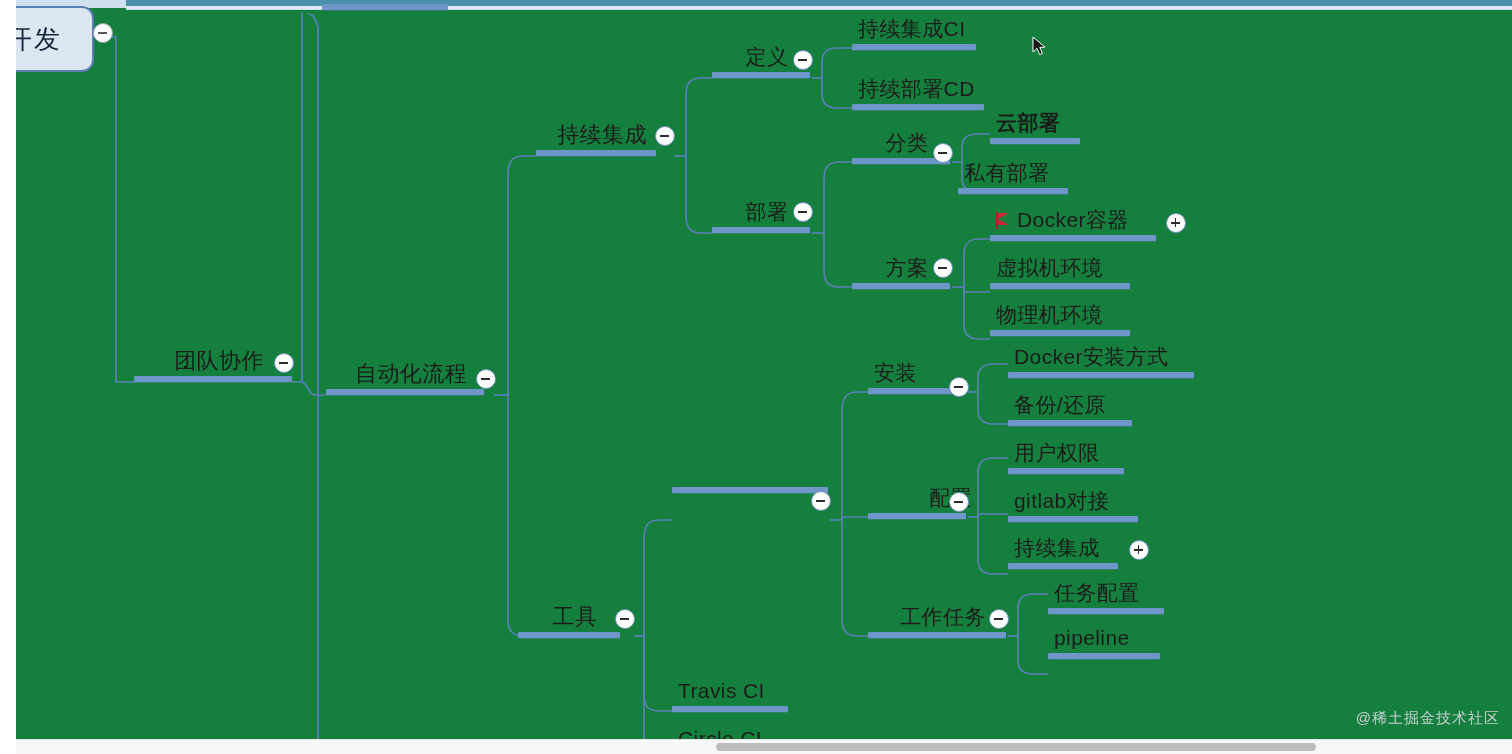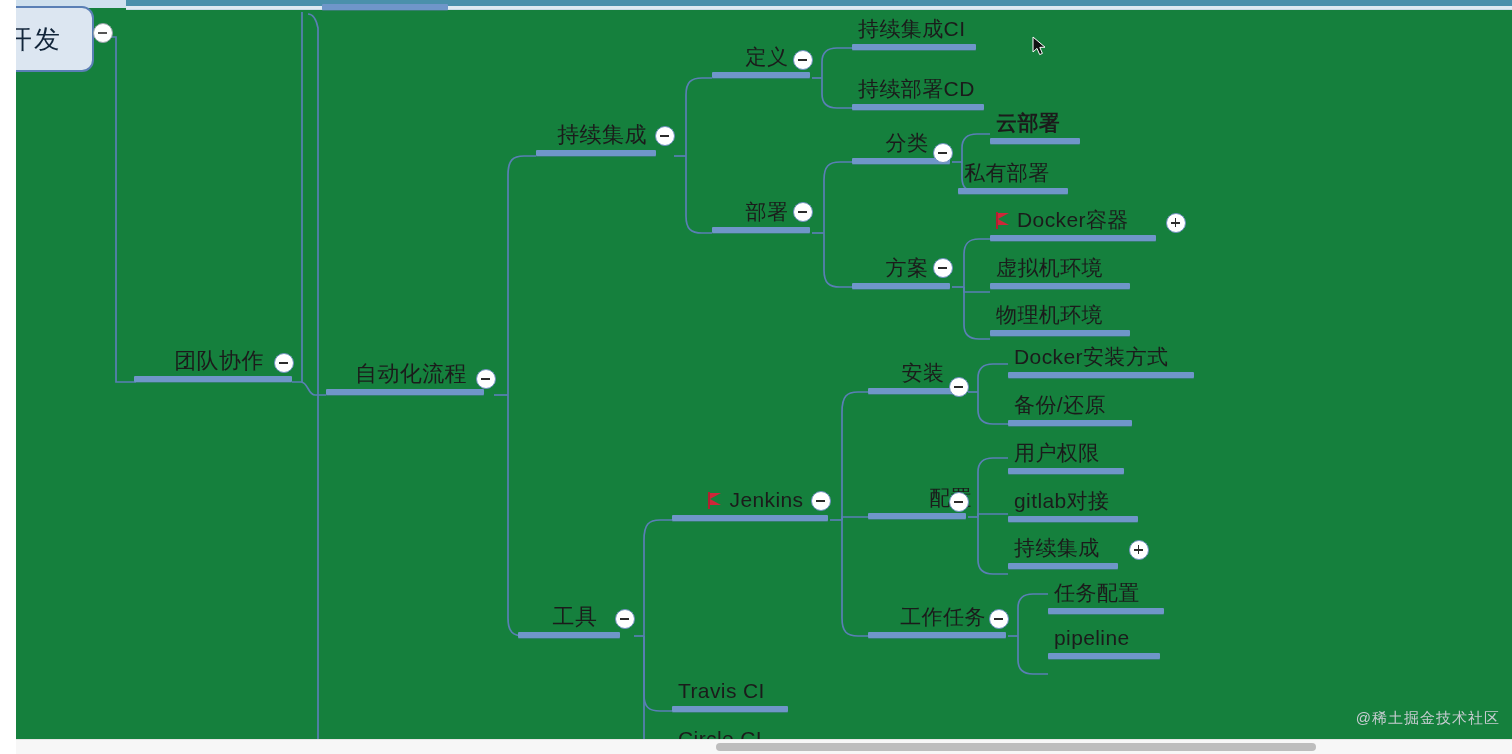--- a/index.html
+++ b/index.html
@@ -332,31 +332,26 @@
     <span class="bar" style="width:140px;"></span>
   </div>
 
   <div class="node lvl1" style="left:502px; top:604px;">
     <span class="label" style="text-align:center; width:102px;">工具</span>
     <span class="bar" style="width:102px;"></span>
   </div>
   <div class="toggle" style="left:599px; top:609px;"></div>
 
   <div class="node" style="left:656px; top:487px;">
-    <span class="label" style="width:156px; text-align:center;">
-      <span class="flag">
-        <span class="pole"></span><span class="cloth"></span>
-      </span><span>Jenkins</span>
-    </span>
     <span class="bar" style="width:156px;"></span>
   </div>
   <div class="toggle" style="left:795px; top:491px;"></div>
 
   <div class="node" style="left:852px; top:360px;">
-    <span class="label" style="text-align:center; width:98px;">安装</span>
+    <span class="label" style="text-align:left; width:98px;">安装</span>
     <span class="bar" style="width:98px;"></span>
   </div>
   <div class="toggle" style="left:933px; top:377px;"></div>
 
   <div class="node" style="left:992px; top:344px;">
     <span class="label" style="width:186px;">Docker安装方式</span>
     <span class="bar" style="width:186px;"></span>
   </div>
 
   <div class="node" style="left:992px; top:392px;">

